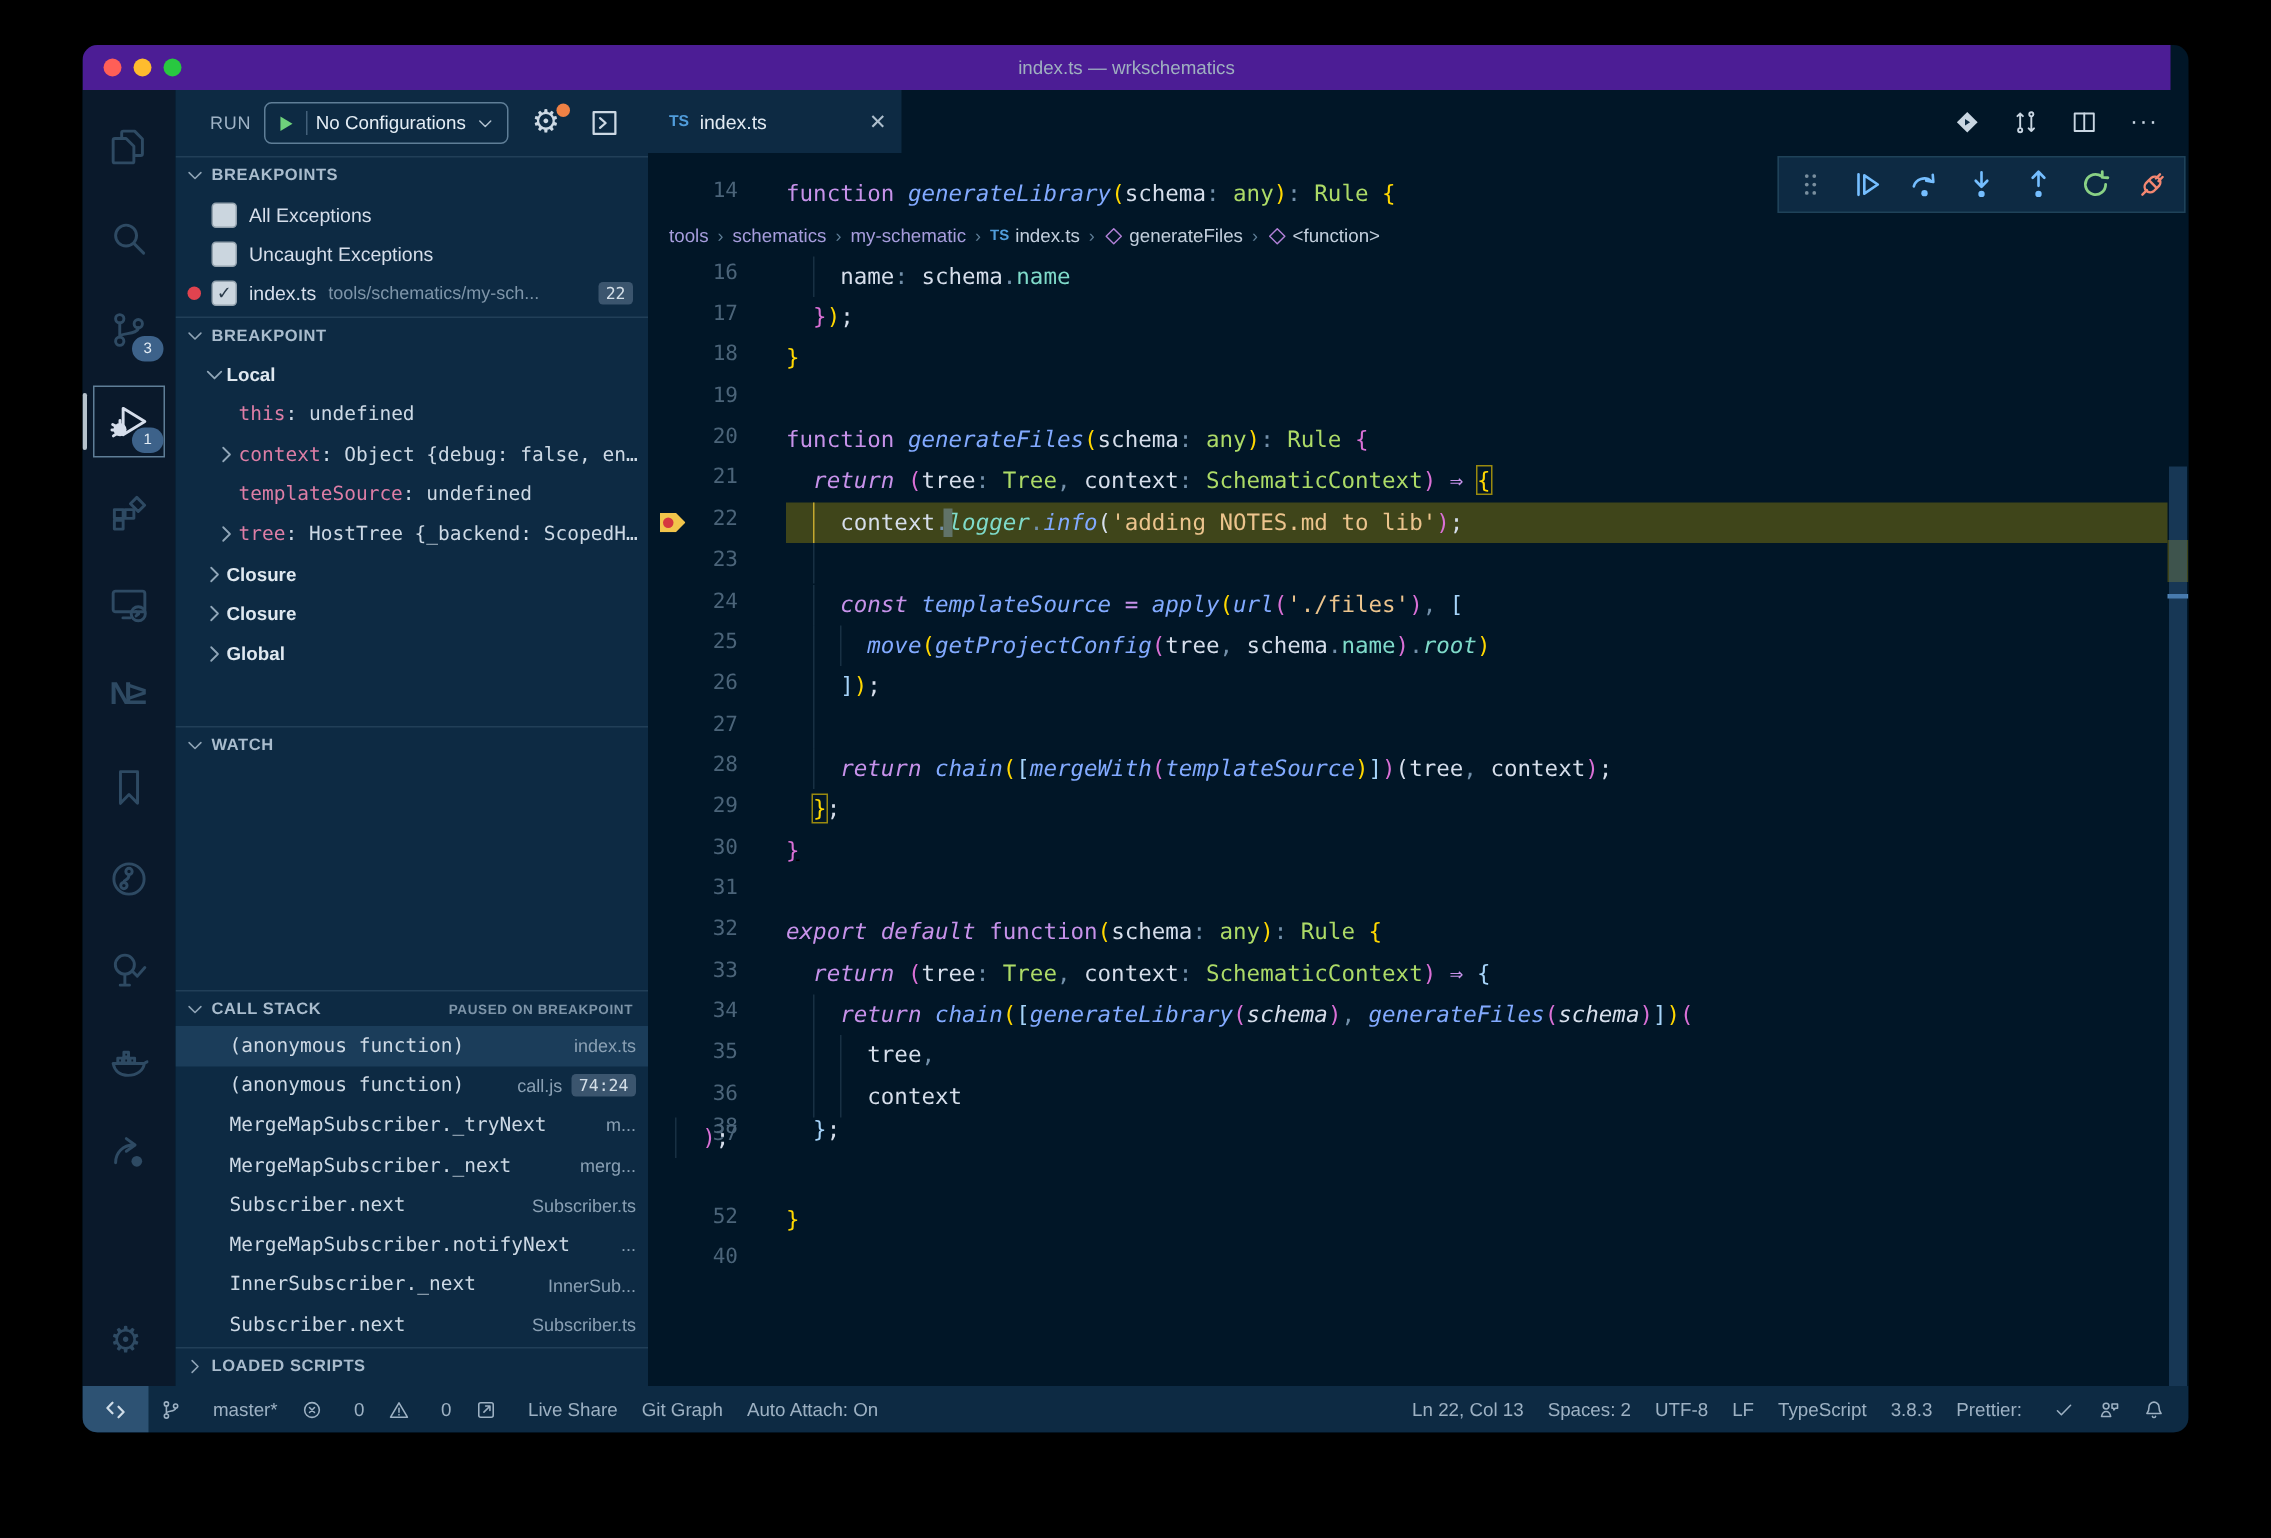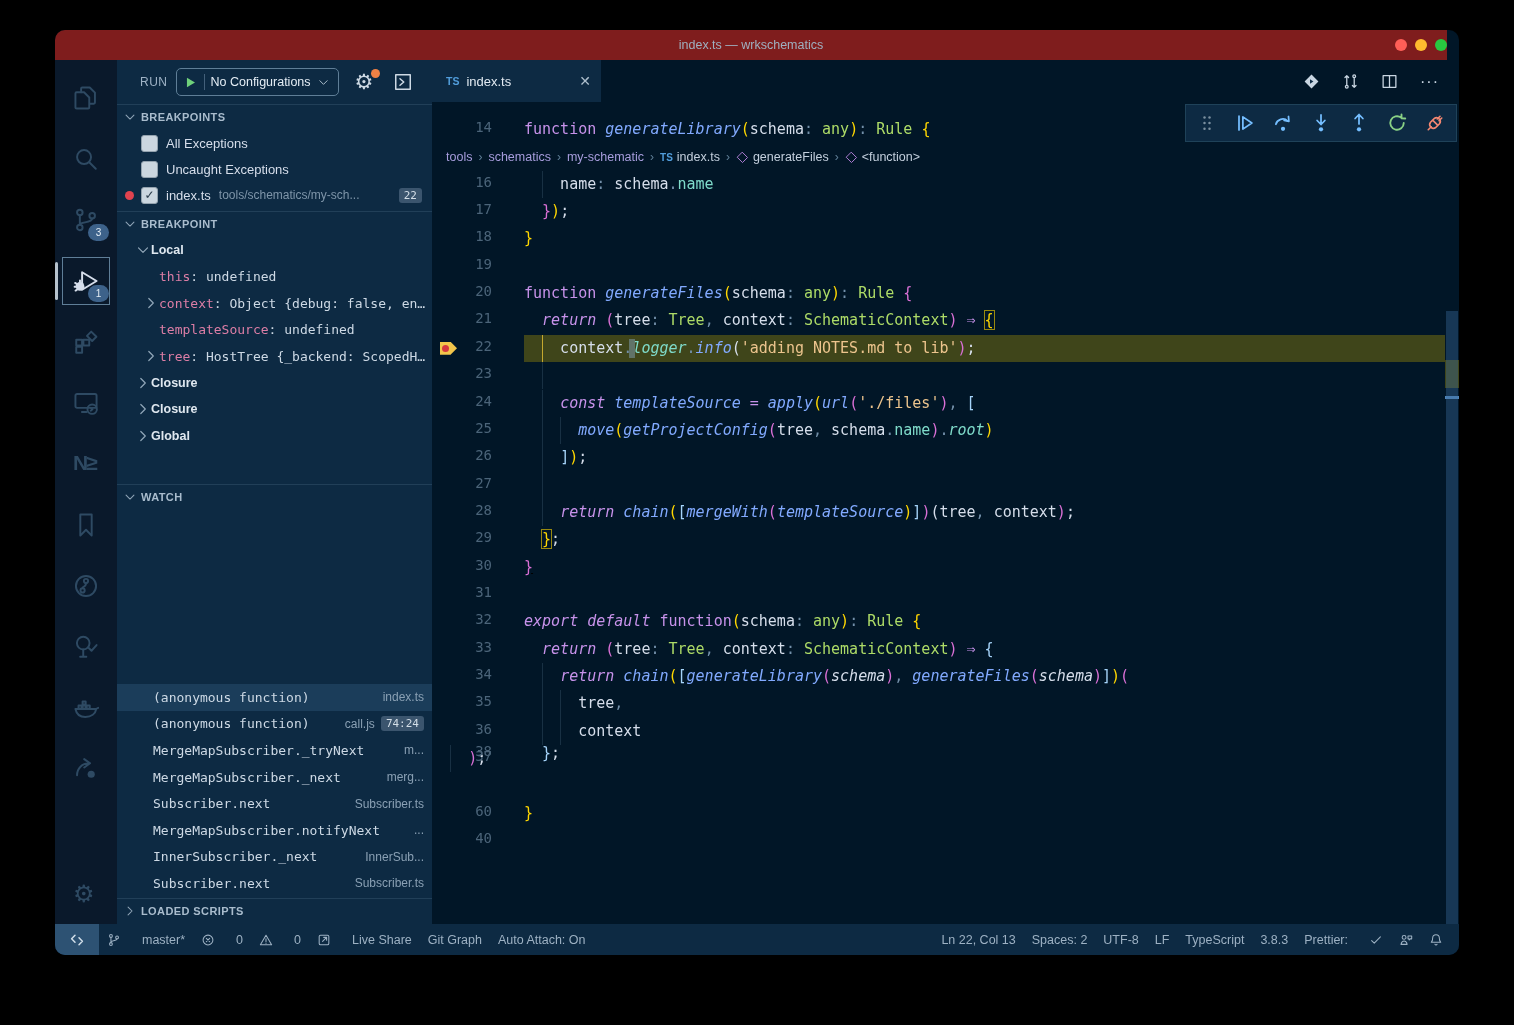--- a/index.html
+++ b/index.html
@@ -2,21 +2,21 @@
 <html><head>
 <meta charset="utf-8">
 <style>
   html,body{margin:0;padding:0;background:#000;}
   #stage{position:relative;width:1514px;height:1025px;background:#000;overflow:hidden;
          font-family:"Liberation Sans",sans-serif;-webkit-font-smoothing:antialiased;}
   .mono{font-family:"DejaVu Sans Mono",monospace;}
   .window{position:absolute;left:55px;top:30px;width:1404px;height:925px;background:#011627;
           border-radius:10px;overflow:hidden;box-shadow:0 25px 70px rgba(0,0,0,.8);}
   
-  .titlebar{position:absolute;left:0;top:0;right:12px;height:30px;background:#7f1d1d;display:flex;align-items:center;justify-content:flex-end;}
+  .titlebar{position:absolute;left:0;top:0;right:12px;height:30px;background:#4c1d95;display:flex;align-items:center;}
   .lights{display:flex;gap:8px;margin-left:14px;}
   .light{width:12px;height:12px;border-radius:50%;}
   .title-text{position:absolute;left:0;right:0;text-align:center;font-size:12.5px;color:#9fb0c0;}
   
   .activitybar{position:absolute;left:0;top:30px;bottom:31px;width:62px;background:#0a192b;display:flex;flex-direction:column;align-items:center;}
   .ab-item{position:relative;width:46px;height:46px;margin-top:15px;display:flex;align-items:center;justify-content:center;color:#2e4a63;cursor:pointer;}
   .ab-item .ico{width:26px;height:26px;}
   .ab-item.active{color:#d6deeb;outline:1px solid #5f7e97;}
   .ab-item.active::before{content:'';position:absolute;left:-8px;top:4px;width:3px;height:38px;background:#b6c2cc;border-radius:2px;}
   .ab-badge{position:absolute;right:0px;bottom:2px;min-width:17px;height:17px;border-radius:9px;background:#3d628a;color:#e4edf5;
@@ -362,20 +362,29 @@
 
       <div class="sect-head" style="top:424px">
         <span class="ico">
             <svg viewBox="0 0 16 16">
               <path d="M3.5 5.8L8 10.3l4.5-4.5"></path>
             </svg>
           </span>
         <span>WATCH</span>
       </div>
 
+      <div class="sect-head" style="top:600px">
+        <span class="ico">
+            <svg viewBox="0 0 16 16">
+              <path d="M3.5 5.8L8 10.3l4.5-4.5"></path>
+            </svg>
+          </span>
+        <span>CALL STACK</span>
+        <span class="paused-badge">PAUSED ON BREAKPOINT</span>
+      </div>
       <div class="rows" id="cs-rows" style="top:624px">
           <div class="cs-row sel">
             <span class="cs-fn">(anonymous function)</span>
             <span class="cs-file">
               <span>index.ts</span>
             </span>
           </div>
           <div class="cs-row">
             <span class="cs-fn">(anonymous function)</span>
             <span class="cs-file">
@@ -610,21 +619,21 @@
               <div class="txt"><span class="guide" style="left: 18px;"></span><span>    </span><span class="tk-bp">)</span><span class="tk-v">;</span></div>
             </div>
             <div class="line" style="top: 638px;">
               <div class="gut">
                 <span class="num">38</span>
               </div>
               <div class="txt"><span>  </span><span class="tk-bb">}</span><span class="tk-v">;</span></div>
             </div>
             <div class="line" style="top: 697.75px;">
               <div class="gut">
-                <span class="num">60</span>
+                <span class="num">52</span>
               </div>
               <div class="txt"><span class="tk-bg">}</span></div>
             </div>
             <div class="line" style="top: 725.1px;">
               <div class="gut">
                 <span class="num">40</span>
               </div>
               <div class="txt"></div>
             </div>
           </div>

